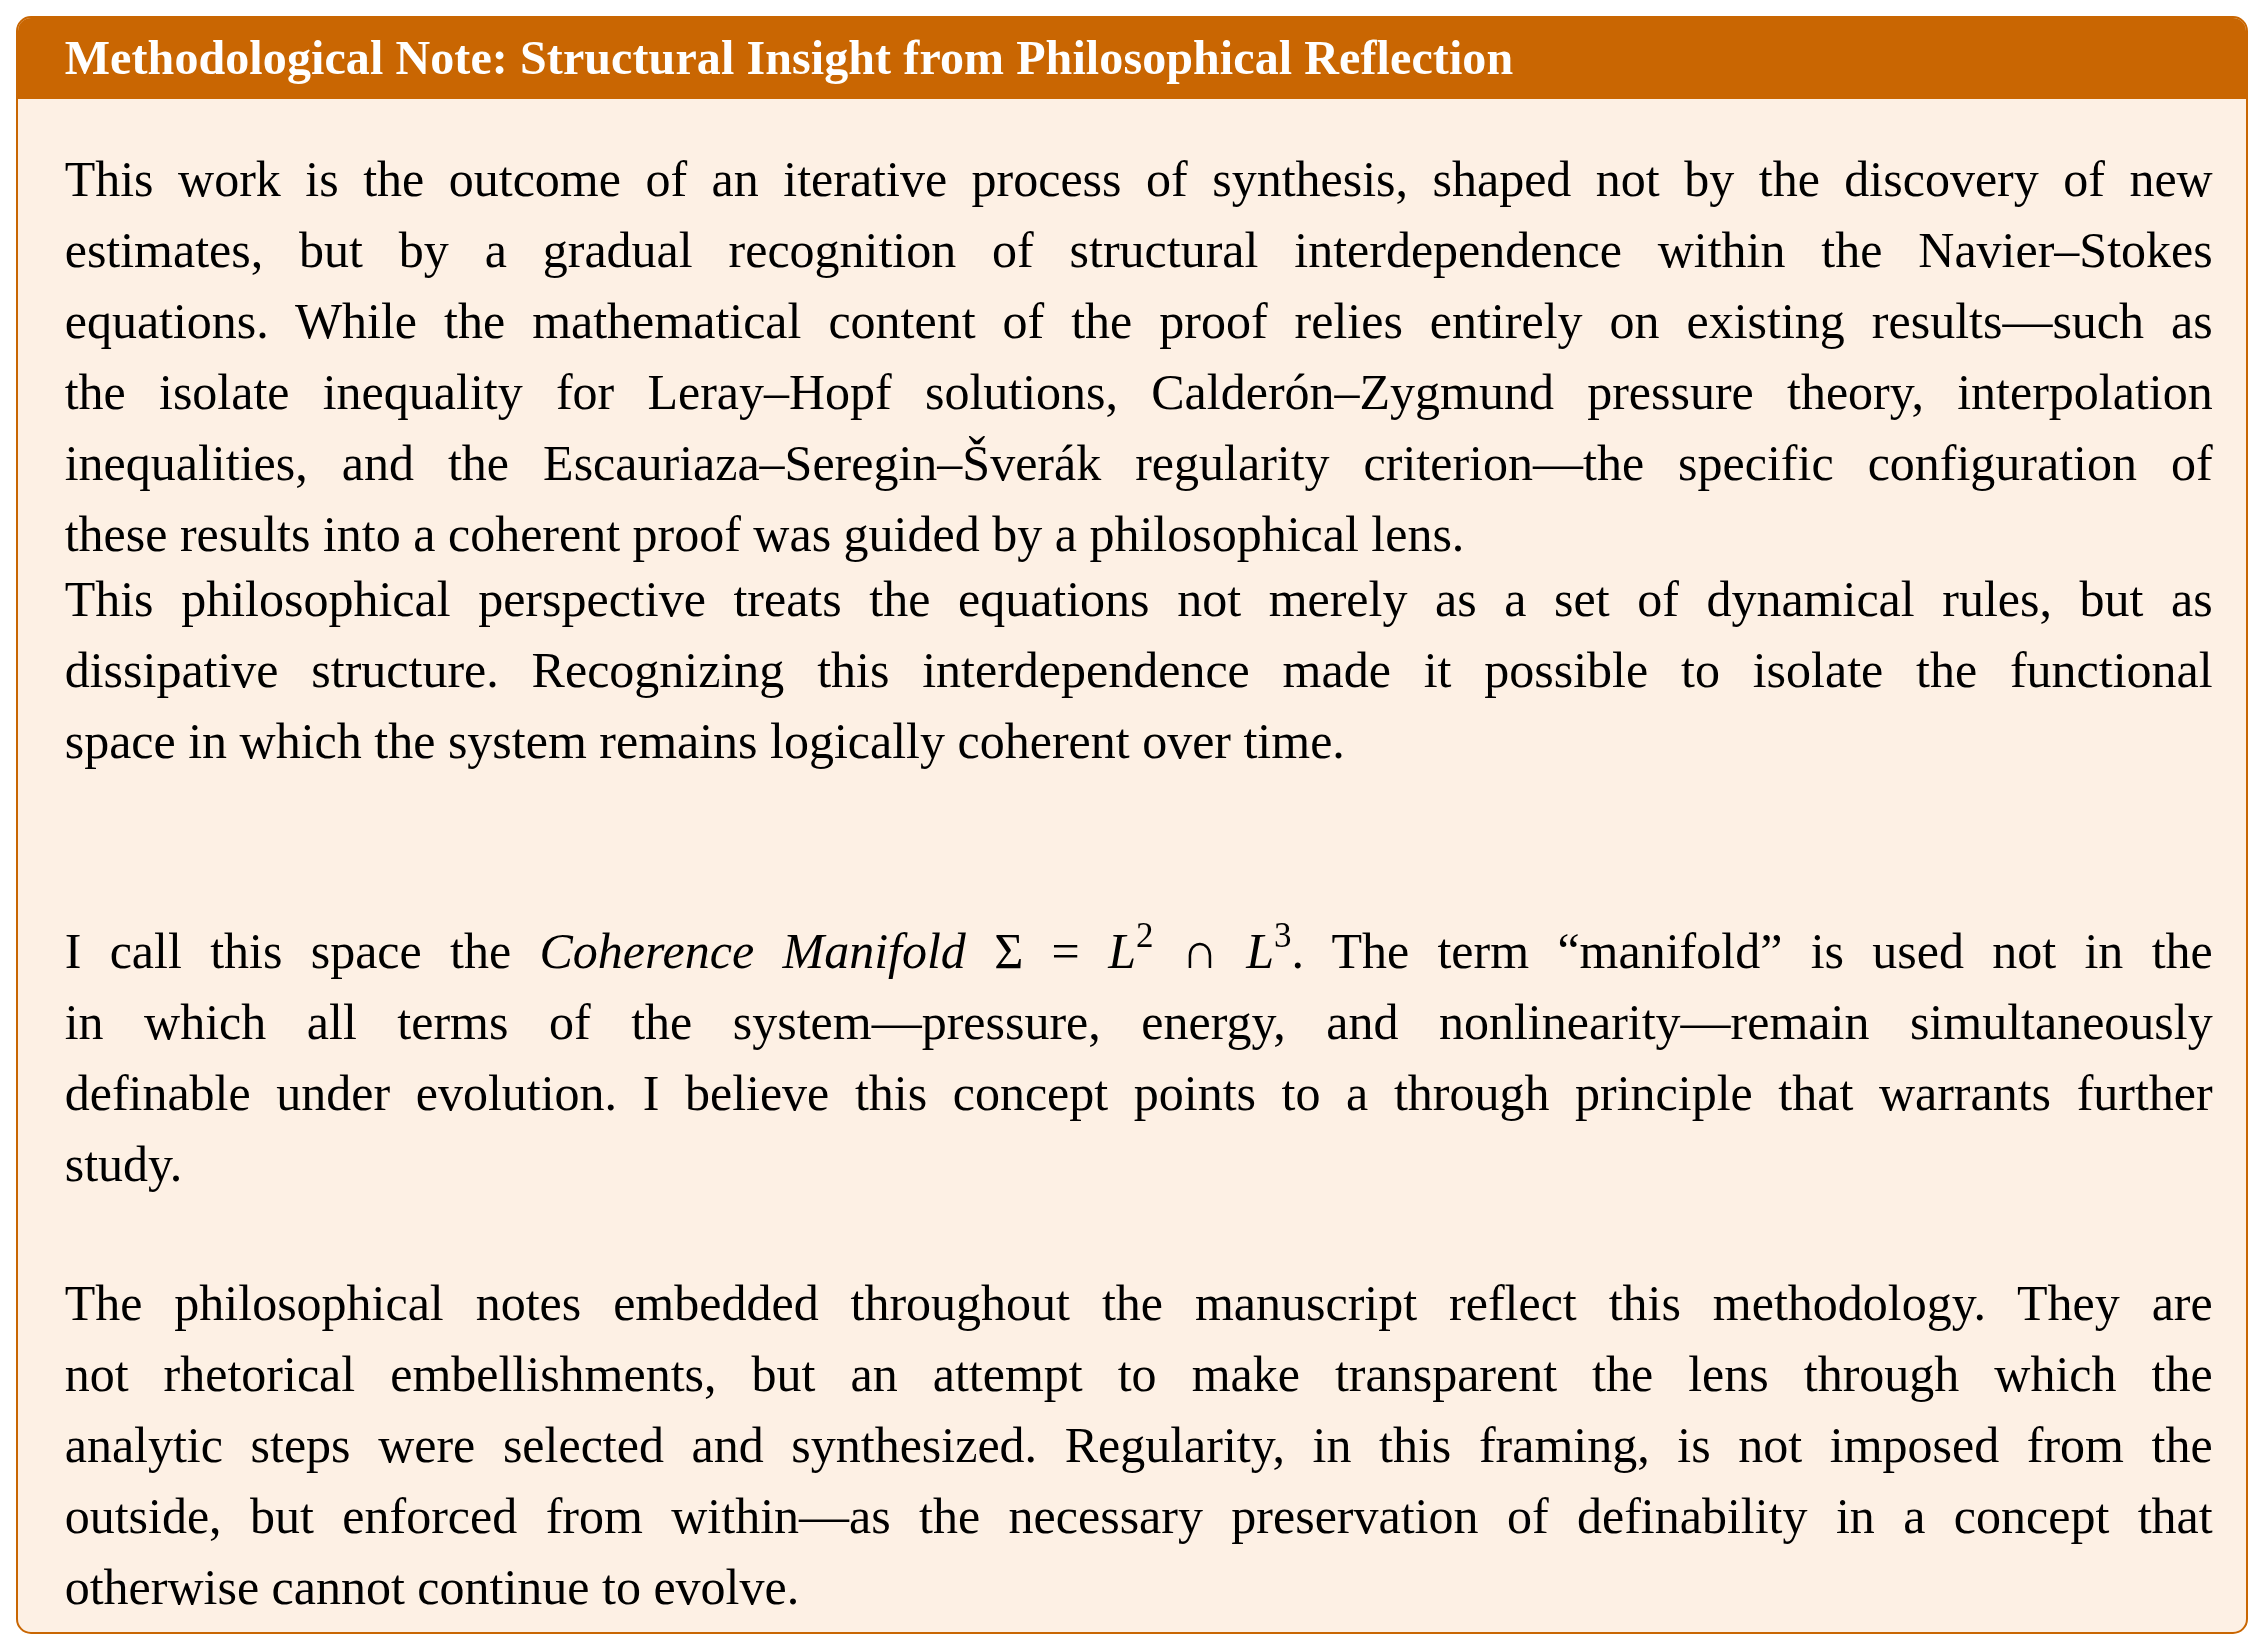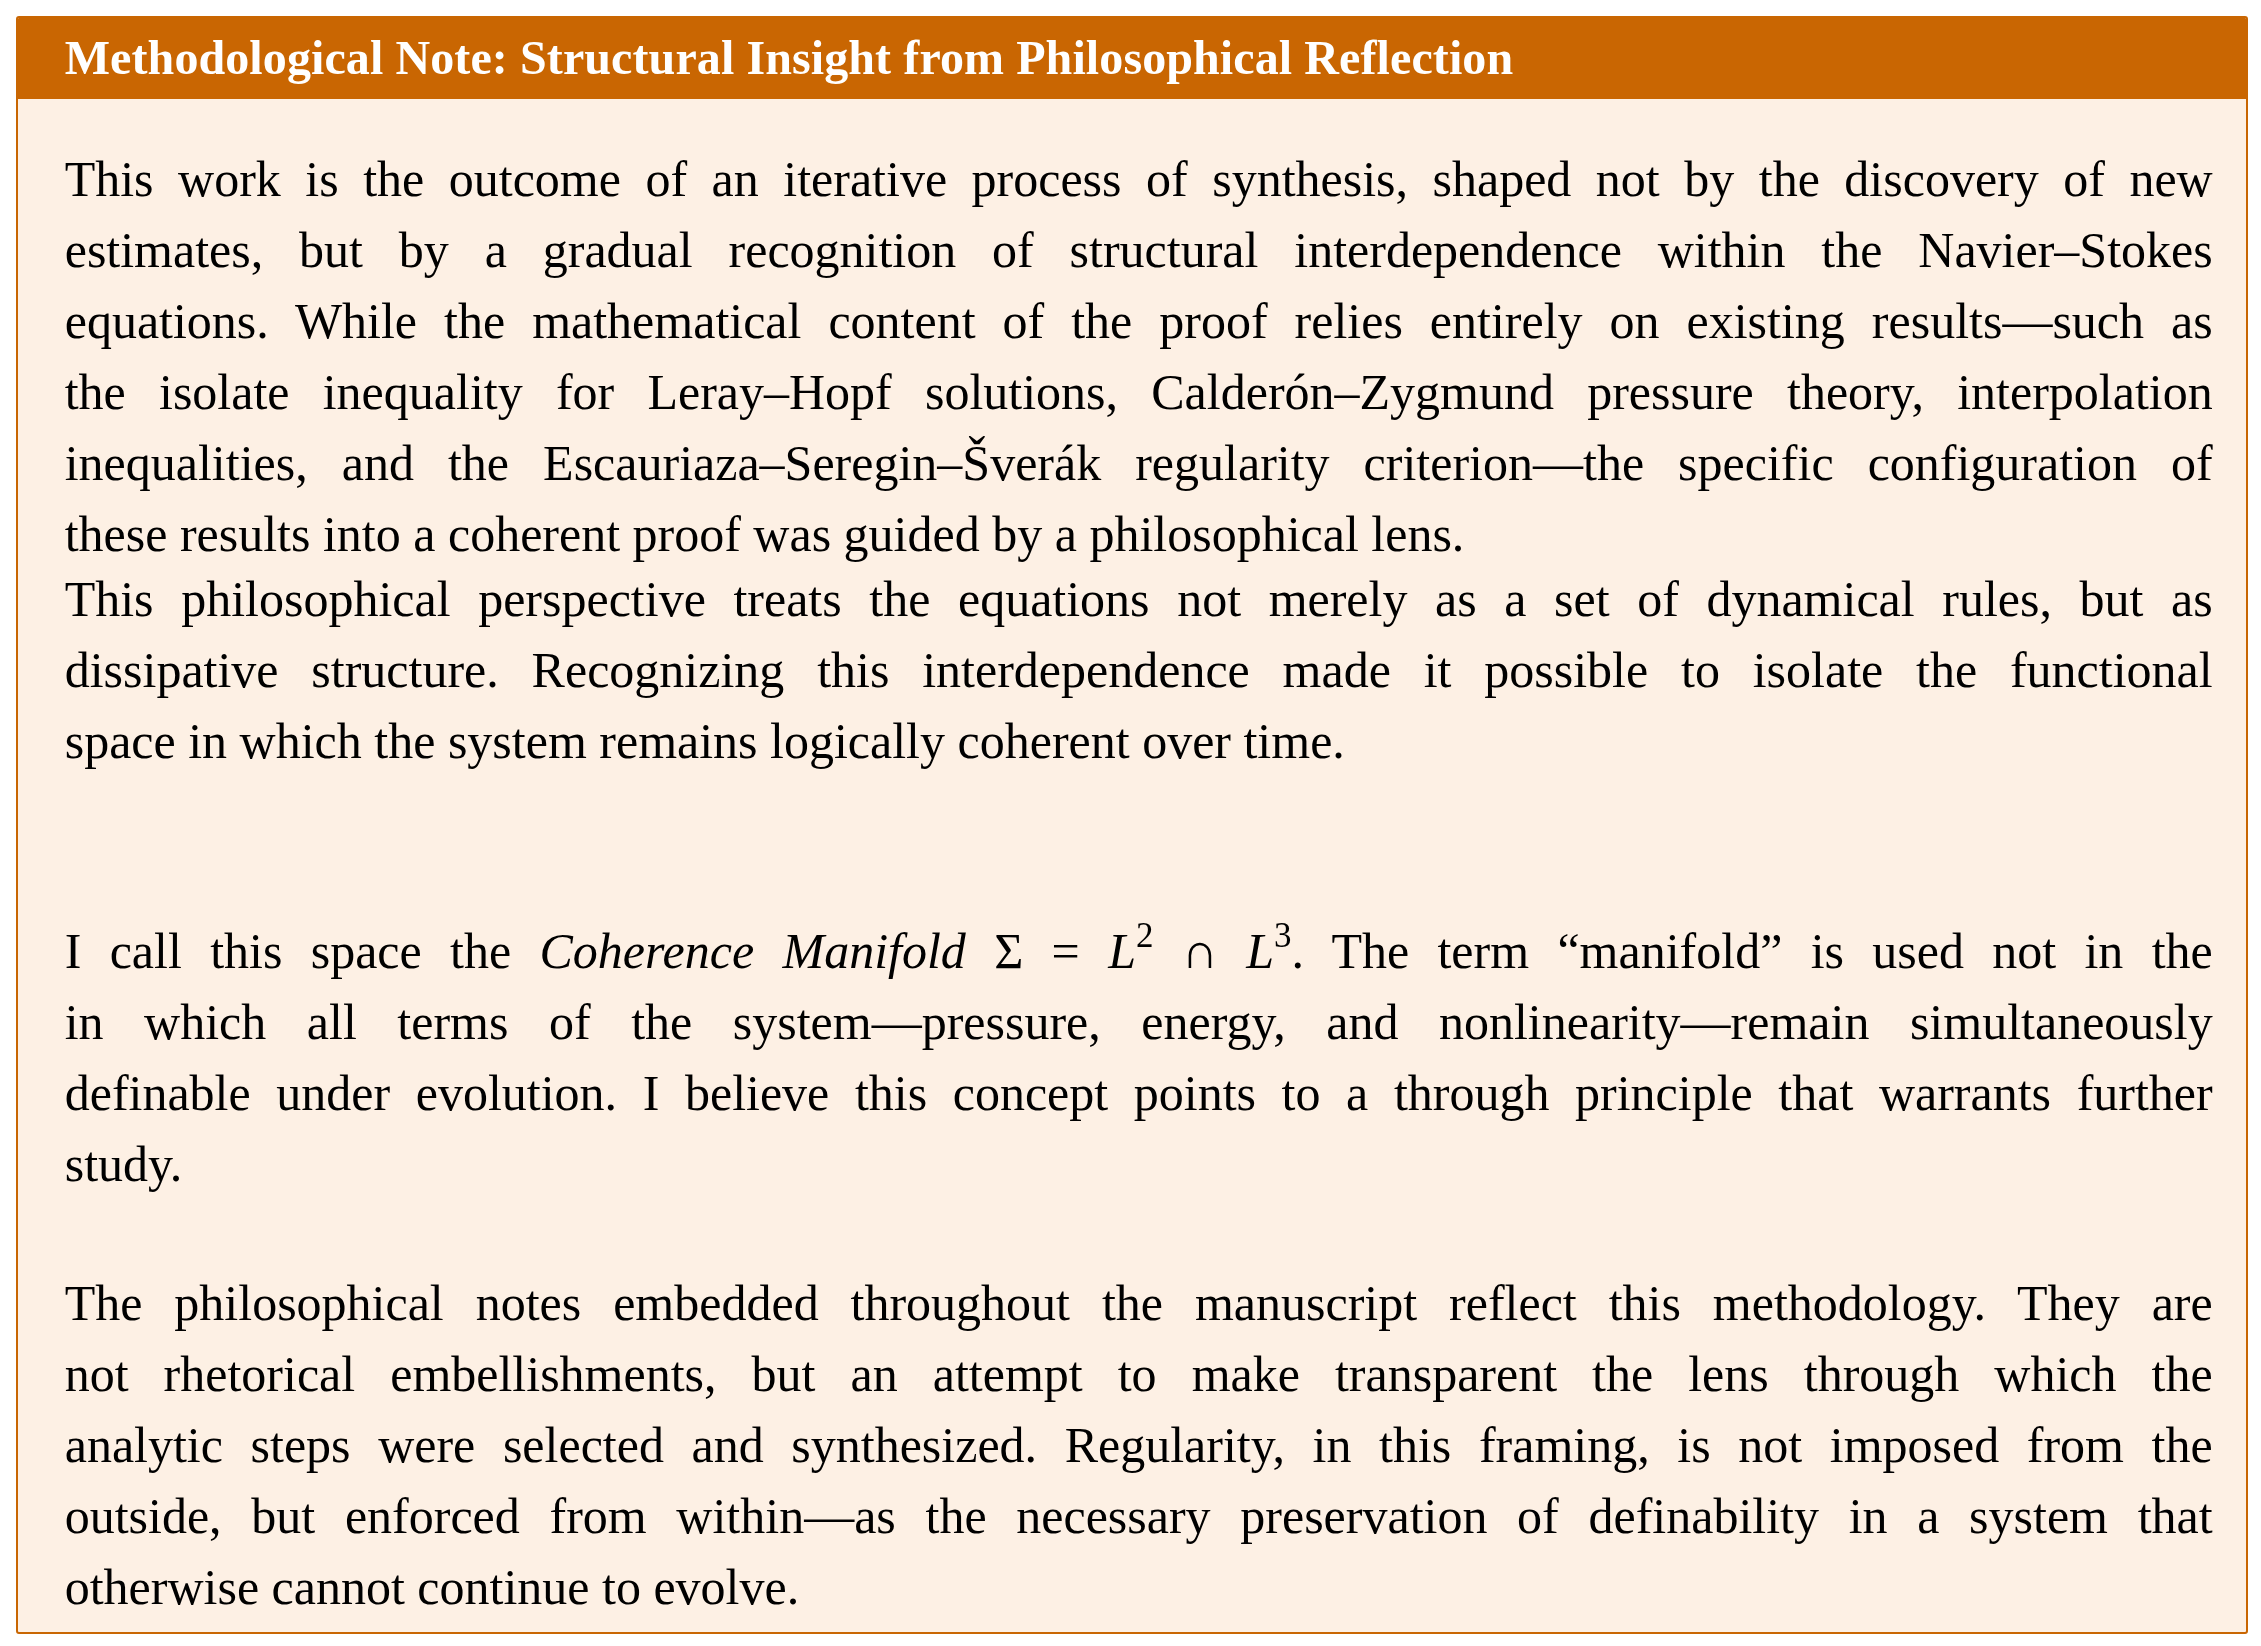--- a/index.html
+++ b/index.html
@@ -15,21 +15,21 @@
     font-family: "Liberation Serif", "DejaVu Serif", serif;
   }
   .note-box {
     position: absolute;
     left: 15.7px;
     top: 15.7px;
     width: 2232px;
     height: 1618px;
     box-sizing: border-box;
     border: 2.4px solid #C96602;
-    border-radius: 3px;
+    border-radius: 15px;
     background: #FDF0E4;
     overflow: hidden;
   }
   .note-header {
     position: absolute;
     left: 0;
     top: 0;
     right: 0;
     height: 81px;
     background: #C96602;
@@ -102,17 +102,17 @@
     <span class="line"><span>I call this space the </span><span class="it">Coherence Manifold</span> <span class="sym">Σ</span> <span class="sym">=</span> <span class="math">L</span><sup class="math-sup">2</sup> <span class="sym">∩</span> <span class="math">L</span><sup class="math-sup">3</sup><span>.  The term “manifold” is used not in the</span></span>
     <span class="line">in which all terms of the system—pressure, energy, and nonlinearity—remain simultaneously</span>
     <span class="line">definable under evolution. I believe this concept points to a through principle that warrants further</span>
     <span class="line last">study.</span>
   </div>
 
   <div class="para" style="top:1234px;">
     <span class="line">The philosophical notes embedded throughout the manuscript reflect this methodology. They are</span>
     <span class="line">not rhetorical embellishments, but an attempt to make transparent the lens through which the</span>
     <span class="line">analytic steps were selected and synthesized. Regularity, in this framing, is not imposed from the</span>
-    <span class="line">outside, but enforced from within—as the necessary preservation of definability in a system that</span>
+    <span class="line">outside, but enforced from within—as the necessary preservation of definability in a concept that</span>
     <span class="line last">otherwise cannot continue to evolve.</span>
   </div>
 </div>
 
 
 </body></html>

